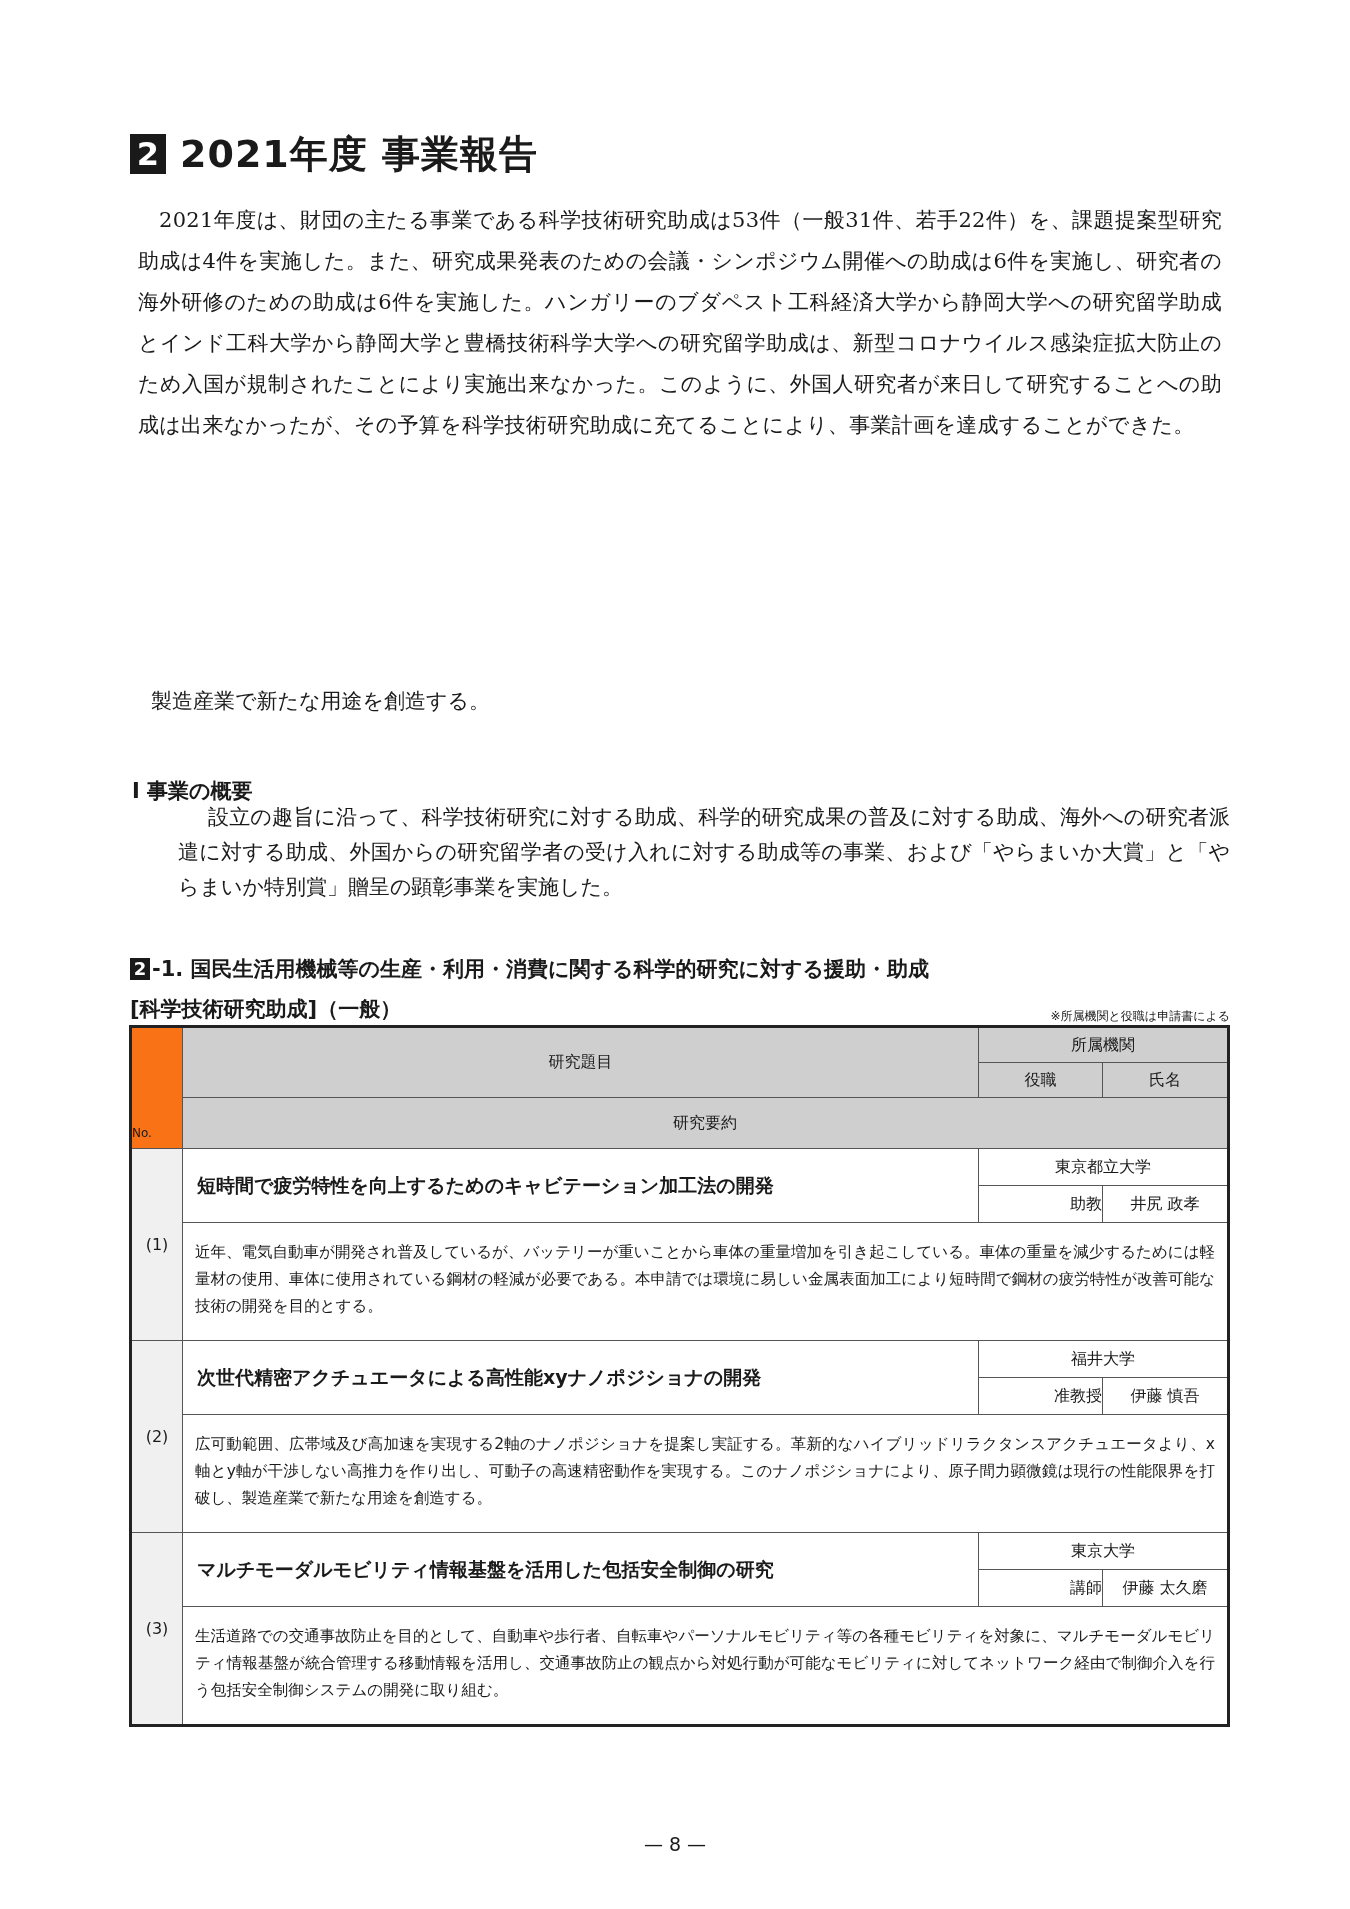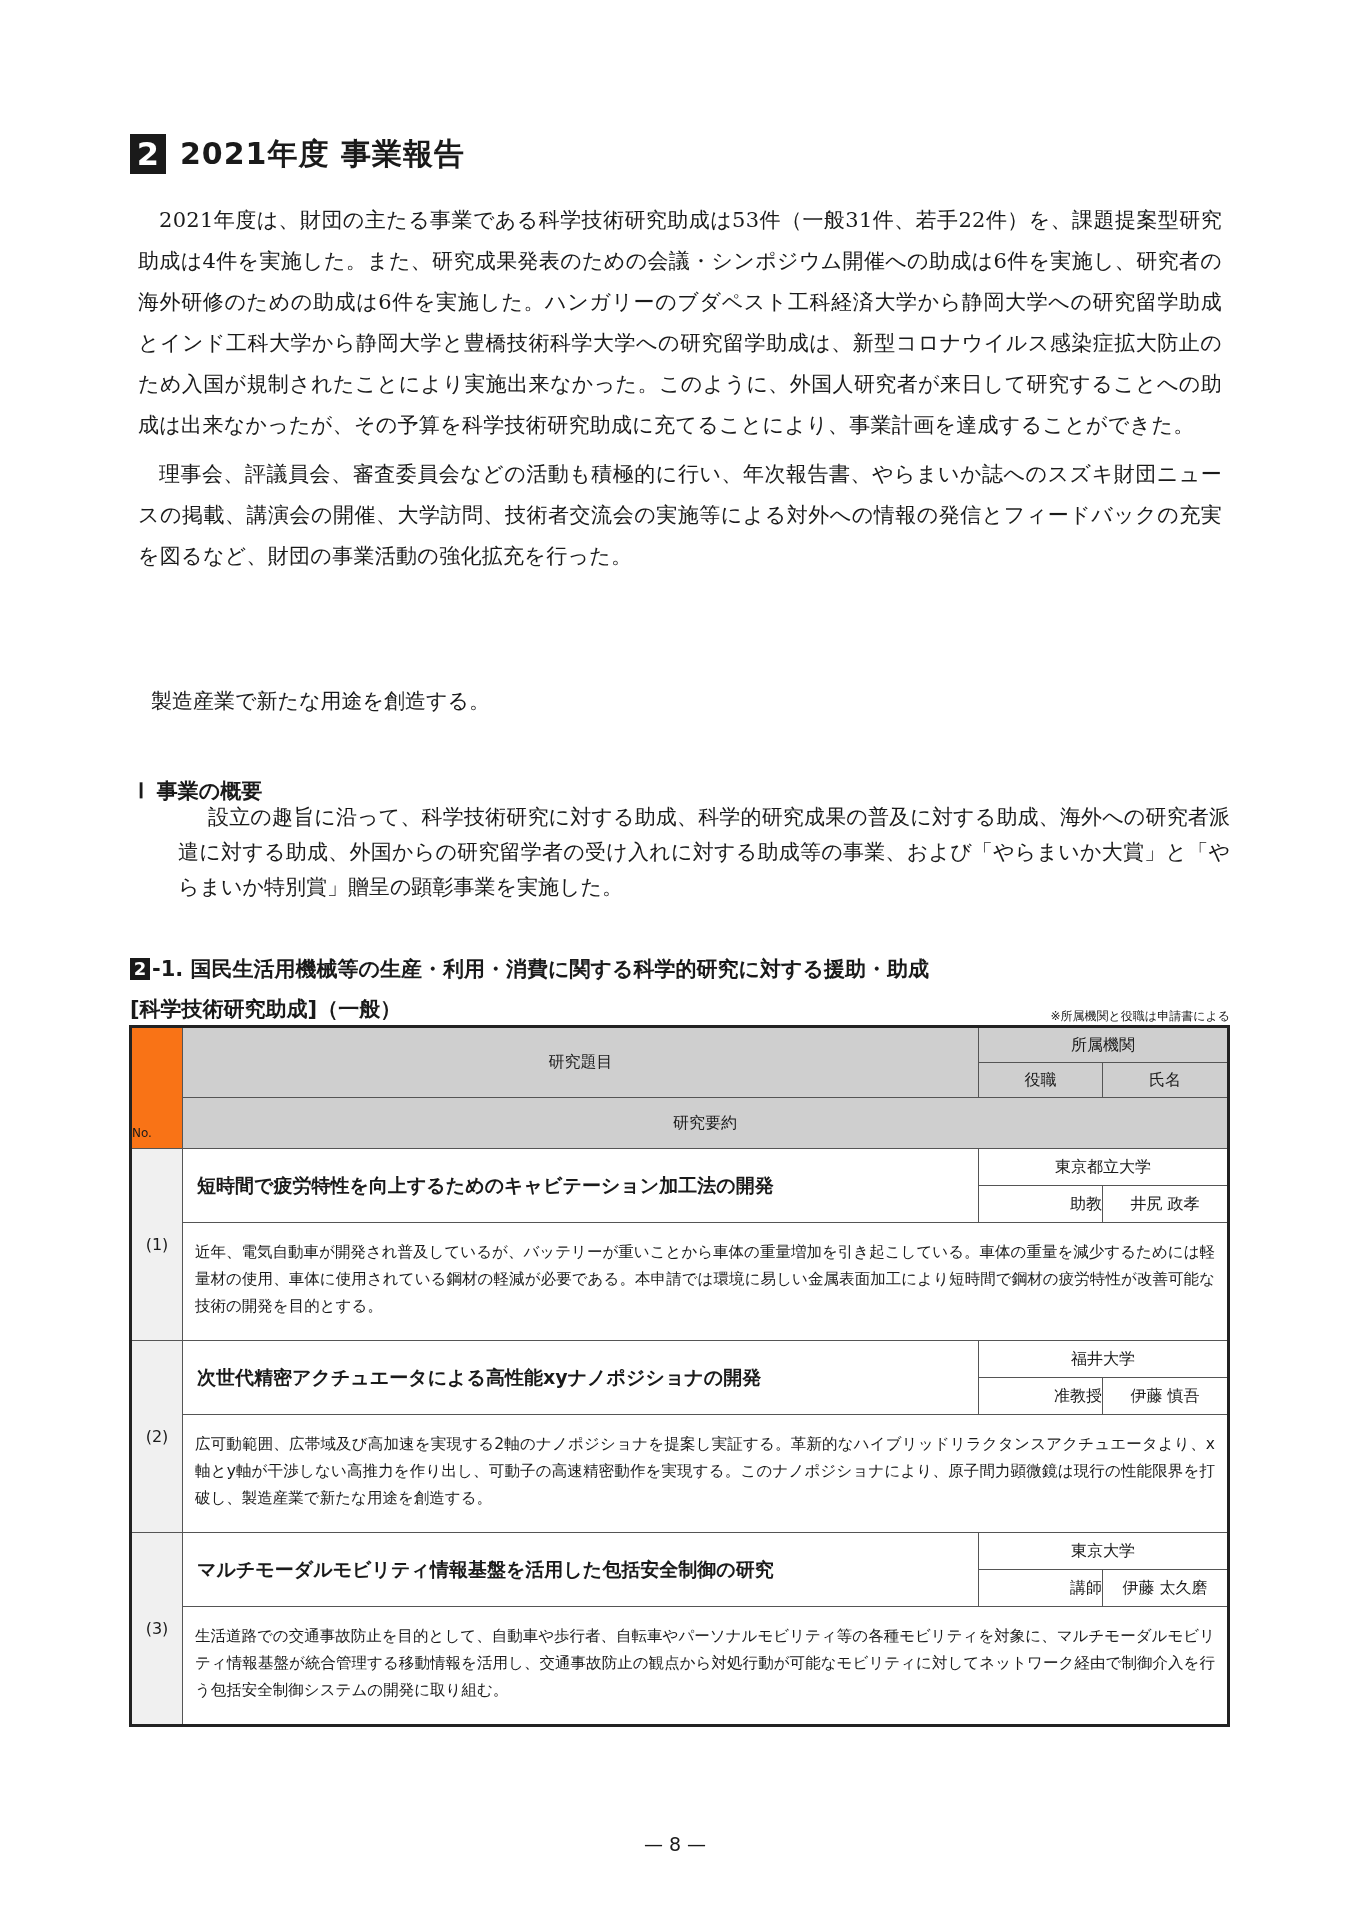--- a/index.html
+++ b/index.html
@@ -3,29 +3,29 @@
 <meta charset="utf-8">
 <style>
   html, body { margin: 0; padding: 0; background: #ffffff; }
   body { width: 1350px; height: 1909px; position: relative; overflow: hidden;
          font-family: "DejaVu Sans", "Liberation Sans", sans-serif; color: #1a1a1a; }
 
   .page-title { position: absolute; left: 130px; top: 128px; height: 52px;
                 display: flex; align-items: center; }
   .title-num { display: inline-block; width: 36px; height: 40px; background: #1a1a1a; color: #fff;
                font-weight: bold; font-size: 32px; line-height: 40px; text-align: center; margin-right: 14px; }
-  .title-text { font-size: 30px; font-weight: bold; letter-spacing: 1px; }
+  .title-text { font-size: 38px; font-weight: bold; letter-spacing: 1px; }
 
   .body-text { position: absolute; left: 130px; width: 1100px; font-family: "DejaVu Serif", "Liberation Serif", serif;
                font-size: 21px; line-height: 41px; letter-spacing: 0.3px; }
   .para { margin: 8px; text-indent: 21px; text-align: justify; }
 
   .summary-line { position: absolute; left: 151px; top: 687px; font-family: "DejaVu Serif", "Liberation Serif", serif; font-size: 21px; }
 
-  .sec-heading { position: absolute; left: 138px; top: 777px; font-size: 21px; font-weight: bold; font-family: Liberation Mono, monospace; }
+  .sec-heading { position: absolute; left: 132px; top: 777px; font-size: 21px; font-weight: bold; }
   .sec-body { position: absolute; left: 178px; top: 800px; width: 1052px; font-family: "DejaVu Serif", "Liberation Serif", serif;
               font-size: 21px; line-height: 35px; }
   .sec-body p { margin: 0; text-indent: 30px; text-align: justify; }
 
   .sub-heading { position: absolute; left: 130px; top: 955px; font-size: 21px; font-weight: bold; display: flex; align-items: center; }
   .sub-num { display: inline-block; width: 20px; height: 22px; background: #1a1a1a; color: #fff; font-size: 18px;
              line-height: 22px; text-align: center; margin-right: 2px; }
   .table-caption { position: absolute; left: 130px; top: 995px; font-size: 21px; font-weight: bold; }
   .table-note { position: absolute; right: 120px; top: 1008px; font-size: 12px; }
 
@@ -48,21 +48,20 @@
 </head>
 <body>
 
 <div class="page-title">
   <span class="title-num">2</span>
   <span class="title-text">2021年度 事業報告</span>
 </div>
 
 <div class="body-text" style="top:192px;">
   <p class="para">2021年度は、財団の主たる事業である科学技術研究助成は53件（一般31件、若手22件）を、課題提案型研究助成は4件を実施した。また、研究成果発表のための会議・シンポジウム開催への助成は6件を実施し、研究者の海外研修のための助成は6件を実施した。ハンガリーのブダペスト工科経済大学から静岡大学への研究留学助成とインド工科大学から静岡大学と豊橋技術科学大学への研究留学助成は、新型コロナウイルス感染症拡大防止のため入国が規制されたことにより実施出来なかった。このように、外国人研究者が来日して研究することへの助成は出来なかったが、その予算を科学技術研究助成に充てることにより、事業計画を達成することができた。</p>
-  <p class="para">理事会、評議員会、審査委員会などの活動も積極的に行い、年次報告書、やらまいか誌へのスズキ財団ニュースの掲載、講演会の開催、大学訪問、技術者交流会の実施等による対外への情報の発信とフィードバックの充実を図るなど、財団の事業活動の強化拡充を行った。</p>
 </div>
 
 <div class="summary-line">製造産業で新たな用途を創造する。</div>
 
 <div class="sec-heading">Ⅰ 事業の概要</div>
 <div class="sec-body">
   <p>設立の趣旨に沿って、科学技術研究に対する助成、科学的研究成果の普及に対する助成、海外への研究者派遣に対する助成、外国からの研究留学者の受け入れに対する助成等の事業、および「やらまいか大賞」と「やらまいか特別賞」贈呈の顕彰事業を実施した。</p>
 </div>
 
 <div class="sub-heading">

